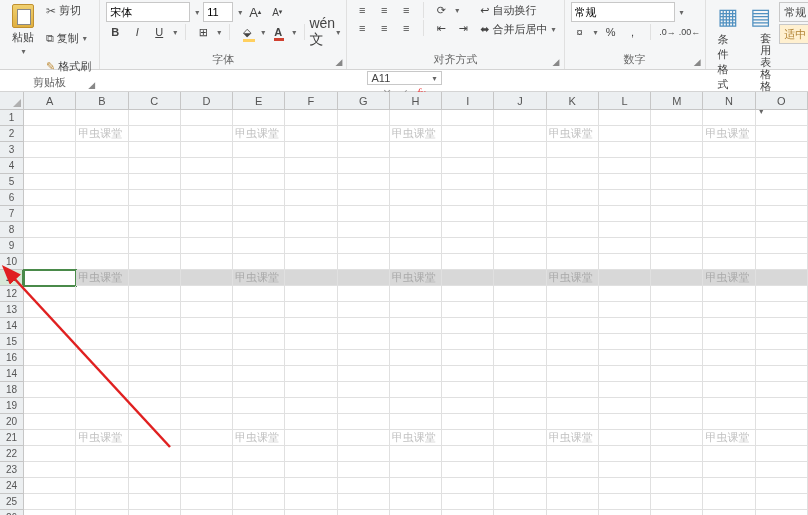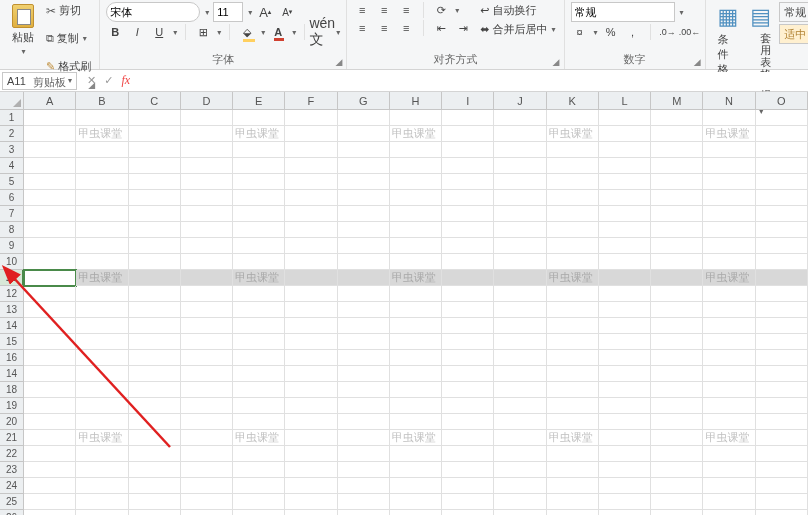--- a/index.html
+++ b/index.html
@@ -15,21 +15,21 @@
 .row { display: flex; align-items: center; gap: 4px; }
 .btn-sm { display: flex; align-items: center; gap: 3px; font-size: 11px; color: #444; padding: 1px 2px; cursor: pointer; white-space: nowrap; }
 .btn-big { display: flex; flex-direction: column; align-items: center; justify-content: center; gap: 2px; padding: 2px 6px; cursor: pointer; font-size: 11px; color: #444; }
 .btn-big .ic { font-size: 22px; }
 .dropdown-arrow { font-size: 8px; color: #666; margin-left: 1px; }
 select.combo, input.combo { border: 1px solid #c8c8c8; background: #fff; font-size: 11px; height: 20px; padding: 0 3px; }
 .icon-box { width: 18px; height: 16px; display: inline-flex; align-items: center; justify-content: center; border: 1px solid transparent; cursor: pointer; }
 .hline { width: 1px; background: #e0e0e0; align-self: stretch; margin: 0 4px; }
 
 
-.fbar { display: flex; align-items: center; border-bottom: 1px solid #d4d4d4; height: 22px; background: #fff; }
+.fbar { display: flex; align-items: center; border-bottom: 1px solid #d4d4d4; height: 22px; background: #fff; flex-direction: column; }
 .namebox { width: 75px; border: 1px solid #c8c8c8; margin: 1px 2px; height: 18px; display: flex; align-items: center; padding: 0 4px; font-size: 11px; background: #fff; }
 .namebox .arrow { margin-left: auto; font-size: 8px; color: #666; }
 .fx-btns { display: flex; align-items: center; gap: 8px; padding: 0 8px; color: #999; }
 .fx-label { font-style: italic; font-family: "Times New Roman", serif; color: #ef4444; font-size: 12px; }
 .formula-input { flex: 1; border: none; height: 18px; font-size: 11px; padding: 0 4px; }
 
 
 .grid-wrap { position: relative; }
 .selectall { position: absolute; left: 0; top: 0; width: 24px; height: 18px; background: #eceff1; border-right: 1px solid #c6c6c6; border-bottom: 1px solid #c6c6c6; }
 .selectall::after { content: ""; position: absolute; right: 2px; bottom: 2px; border-left: 8px solid transparent; border-bottom: 8px solid #b0b0b0; }
@@ -82,21 +82,21 @@
             <span>格式刷</span>
           </div>
       </div>
     </div>
     <div class="group-label"><span>剪贴板</span><span class="launcher">◢</span></div>
   </div>
 
   <div class="group">
     <div class="group-body col" style="gap:2px">
       <div class="row">
-        <input class="combo" style="width: 94px; border-radius: 10px;" value="宋体">
+        <input class="combo" style="width: 84px;" value="宋体">
         <span class="dropdown-arrow">▾</span>
         <input class="combo" style="width: 30px;" value="11">
         <span class="dropdown-arrow">▾</span>
         <span class="icon-box" style="font-size:13px">A<sup style="font-size:7px">▴</sup></span>
         <span class="icon-box" style="font-size:10px">A<sup style="font-size:7px">▾</sup></span>
       </div>
       <div class="row">
         <span class="icon-box" style="font-weight:bold">B</span>
         <span class="icon-box" style="font-style:italic">I</span>
         <span class="icon-box" style="text-decoration:underline">U</span>

